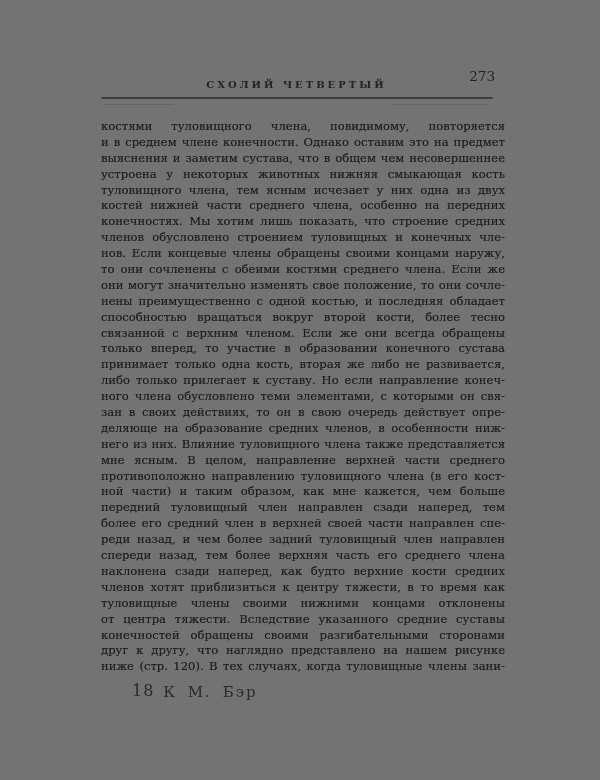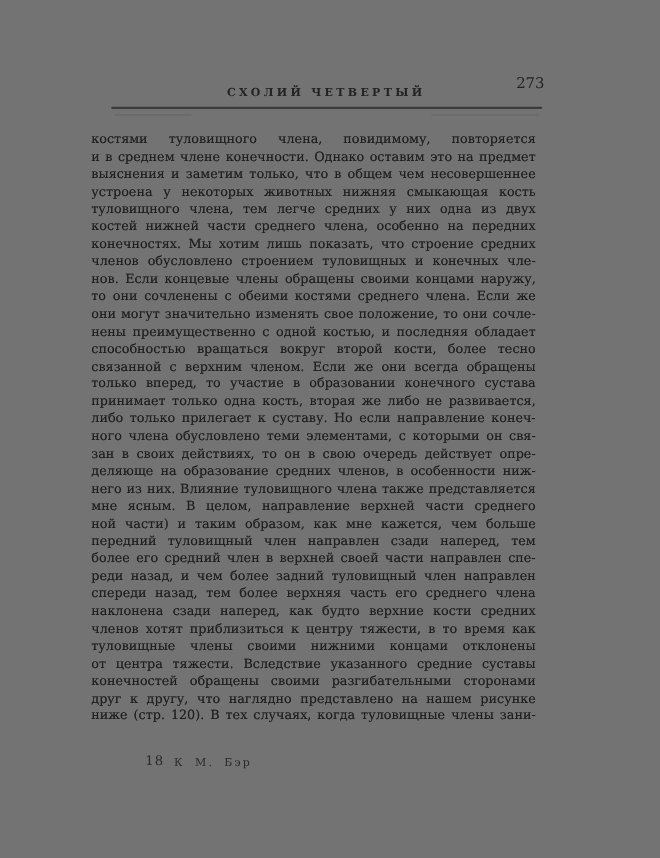--- a/index.html
+++ b/index.html
@@ -40,21 +40,21 @@
   }
   .scan-artifact {
     position: absolute;
     height: 1px;
     background: rgba(0,0,0,0.12);
   }
   .scan-artifact.a1 { left: 104px; top: 104px; width: 70px; }
   .scan-artifact.a2 { left: 392px; top: 104px; width: 98px; background: rgba(0,0,0,0.10); }
   .body-text {
     position: absolute;
-    left: 83px;
+    left: 101px;
     top: 119px;
     width: 404px;
     color: #1e1e1e;
     font-size: 11.6px;
     line-height: 15.9px;
     text-shadow: 0 0 0.4px rgba(0,0,0,0.45);
   }
   .body-line {
     height: 15.9px;
     overflow: hidden;
@@ -63,67 +63,68 @@
     word-spacing: 0.5px;
   }
   .footer {
     position: absolute;
     left: 132px;
     top: 681px;
     color: #2a2a2a;
     white-space: nowrap;
   }
   .sig-num {
-    font-size: 12px;
+    font-size: 16px;
     letter-spacing: 1px;
     vertical-align: 1px;
   }
   .author-mark {
     margin-left: 9px;
-    font-size: 10px;
+    font-size: 15px;
     letter-spacing: 2px;
     word-spacing: 4px;
   }
 </style>
 </head>
 <body>
 
 <div class="page">
 
   <div class="running-title">СХОЛИЙ ЧЕТВЕРТЫЙ</div>
 
   <div class="page-number">273</div>
 
   <div class="header-rule"></div>
   <div class="scan-artifact a1"></div>
   <div class="scan-artifact a2"></div>
 
   <div class="body-text" id="body-text">
       <div class="body-line">костями туловищного члена, повидимому, повторяется</div>
       <div class="body-line">и в среднем члене конечности. Однако оставим это на предмет</div>
-      <div class="body-line">выяснения и заметим только, что в общем чем несовершеннее</div>
+      <div class="body-line">выяснения и заметим сустава, что в общем чем несовершеннее</div>
       <div class="body-line">устроена у некоторых животных нижняя смыкающая кость</div>
-      <div class="body-line">туловищного члена, тем легче средних у них одна из двух</div>
+      <div class="body-line">туловищного члена, тем ясным исчезает у них одна из двух</div>
       <div class="body-line">костей нижней части среднего члена, особенно на передних</div>
       <div class="body-line">конечностях. Мы хотим лишь показать, что строение средних</div>
       <div class="body-line">членов обусловлено строением туловищных и конечных чле-</div>
       <div class="body-line">нов. Если концевые члены обращены своими концами наружу,</div>
       <div class="body-line">то они сочленены с обеими костями среднего члена. Если же</div>
       <div class="body-line">они могут значительно изменять свое положение, то они сочле-</div>
       <div class="body-line">нены преимущественно с одной костью, и последняя обладает</div>
       <div class="body-line">способностью вращаться вокруг второй кости, более тесно</div>
       <div class="body-line">связанной с верхним членом. Если же они всегда обращены</div>
       <div class="body-line">только вперед, то участие в образовании конечного сустава</div>
       <div class="body-line">принимает только одна кость, вторая же либо не развивается,</div>
       <div class="body-line">либо только прилегает к суставу. Но если направление конеч-</div>
       <div class="body-line">ного члена обусловлено теми элементами, с которыми он свя-</div>
       <div class="body-line">зан в своих действиях, то он в свою очередь действует опре-</div>
       <div class="body-line">деляюще на образование средних членов, в особенности ниж-</div>
       <div class="body-line">него из них. Влияние туловищного члена также представляется</div>
       <div class="body-line">мне ясным. В целом, направление верхней части среднего члена</div>
+      <div class="body-line">противоположно направлению туловищного члена (в его кост-</div>
       <div class="body-line">ной части) и таким образом, как мне кажется, чем больше</div>
       <div class="body-line">передний туловищный член направлен сзади наперед, тем</div>
       <div class="body-line">более его средний член в верхней своей части направлен спе-</div>
       <div class="body-line">реди назад, и чем более задний туловищный член направлен</div>
       <div class="body-line">спереди назад, тем более верхняя часть его среднего члена</div>
       <div class="body-line">наклонена сзади наперед, как будто верхние кости средних</div>
       <div class="body-line">членов хотят приблизиться к центру тяжести, в то время как</div>
       <div class="body-line">туловищные члены своими нижними концами отклонены</div>
       <div class="body-line">от центра тяжести. Вследствие указанного средние суставы</div>
       <div class="body-line">конечностей обращены своими разгибательными сторонами</div>

